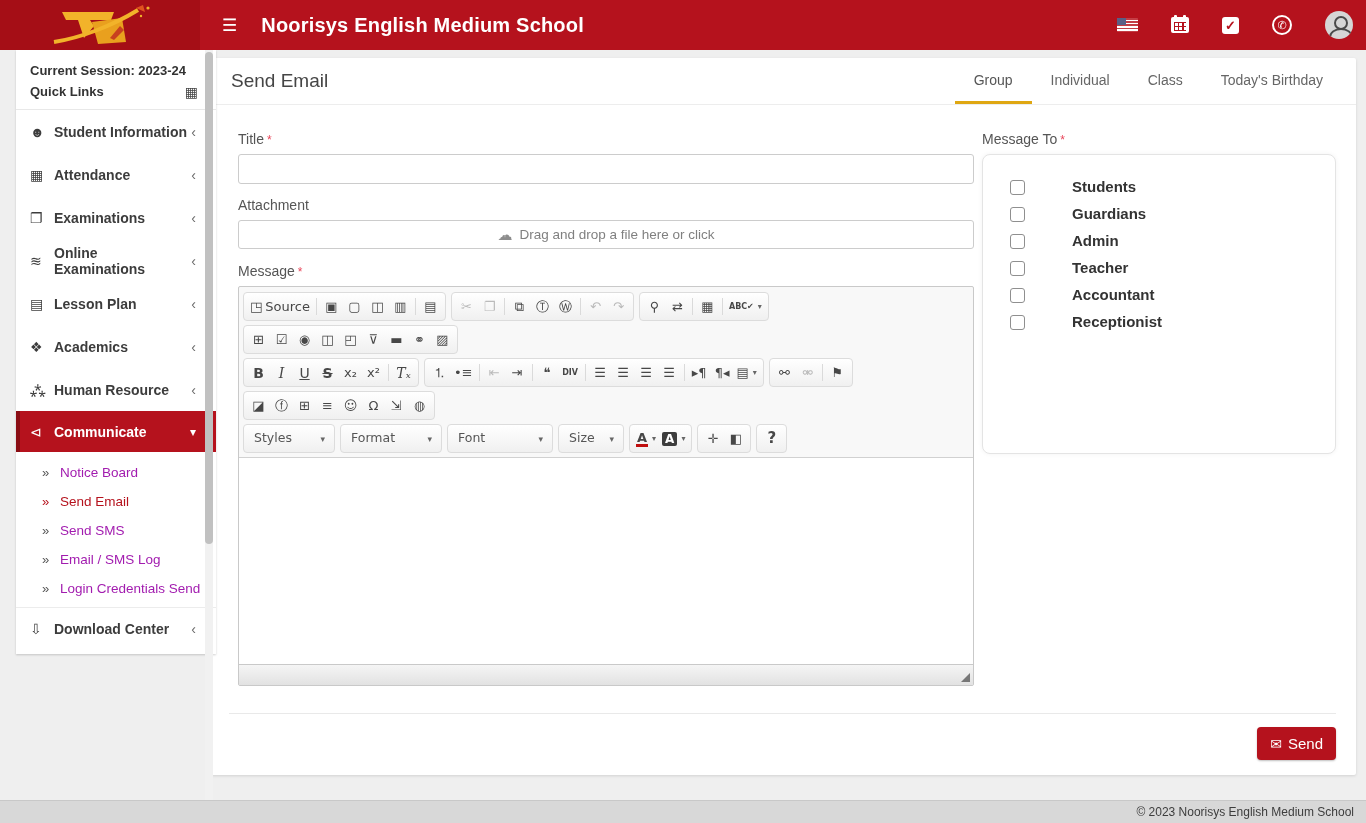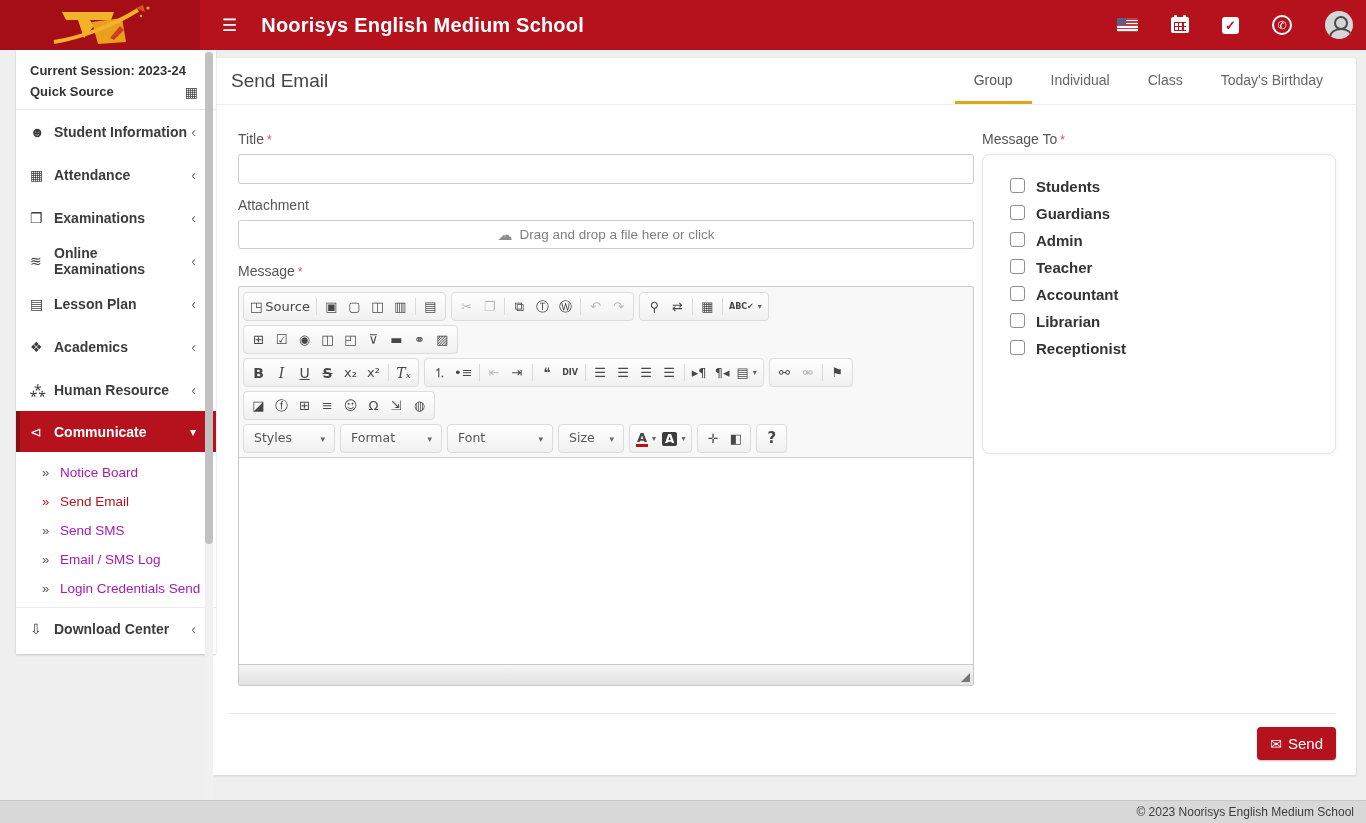--- a/index.html
+++ b/index.html
@@ -94,21 +94,21 @@
   .st-s .tb-label { text-decoration:line-through; font-weight:bold; font-size:14px;}
   .st-tc .tb-label { border-bottom:3px solid #c00f0f; font-weight:bold; font-size:13px; padding:0 1px;}
   .st-bg .tb-label { background:#3d3d3d; color:#fff; font-weight:bold; padding:1px 3px; border-radius:2px; font-size:12px;}
   .st-q .tb-label { font-weight:bold; font-size:15px;}
   .editor-area { background:#fff; height:206px; cursor:text;}
   .editor-bottom { height:21px; background:linear-gradient(#f5f5f5,#e2e2e2); border-top:1px solid #c9c9c9; position:relative;}
   .resizer { position:absolute; right:3px; bottom:3px; width:0; height:0; border-left:9px solid transparent; border-bottom:9px solid #777; cursor:se-resize;}
 
   
   .recip-panel { border:1px solid #e4e4e4; border-radius:8px; background:#fff; box-shadow:0 0 5px rgba(0,0,0,.05); min-height:300px; padding:23px 0 18px 27px; margin-top:1px;}
-  .cb-row { display:flex; align-items:flex-start; margin-bottom:10px; cursor:pointer;}
+  .cb-row { display:flex; align-items:flex-end; margin-bottom:10px; cursor:pointer;gap:36px;}
   .cb { width:15px; height:15px; border:1px solid #8f8f8f; border-radius:3px; background:#fff; flex:none;}
   .cb-label { font-size:15px; font-weight:bold; color:#333; margin-left:11px;}
 
   
   .card-divider { border-top:1px solid #e9e9e9; margin:27px 20px 0 19px;}
   .send-row { display:flex; justify-content:flex-end; padding:13px 20px 0;}
   .send-btn { background:#b5121d; color:#fff; border:none; border-radius:4px; height:33px; padding:0 13px; font-size:15px; display:flex; align-items:center; gap:6px; cursor:pointer; font-family:inherit; box-shadow:0 1px 2px rgba(0,0,0,.25);}
   .send-btn .env { font-size:14px;}
 
   
@@ -139,21 +139,21 @@
     <span class="wa">✆</span>
     <span class="avatar"></span>
   </div>
 </div>
 
 <div class="sidebar">
   <div class="side-panel">
     <div class="session-block">
       <div class="session-line">Current Session: 2023-24</div>
       <div class="quick-row">
-        <span class="quick-label">Quick Source</span>
+        <span class="quick-label">Quick Links</span>
         <span class="grid-icon">▦</span>
       </div>
     </div>
 
     <div>
 
     <div class="nav-item">
           <span class="nav-icon">☻</span>
           <span class="nav-label">Student Information</span>
           <span class="nav-chev"></span>
@@ -698,24 +698,20 @@
             <label class="cb-row">
               <span class="cb"></span>
               <span class="cb-label">Teacher</span>
             </label>
             <label class="cb-row">
               <span class="cb"></span>
               <span class="cb-label">Accountant</span>
             </label>
             <label class="cb-row">
               <span class="cb"></span>
-              <span class="cb-label">Librarian</span>
-            </label>
-            <label class="cb-row">
-              <span class="cb"></span>
               <span class="cb-label">Receptionist</span>
             </label>
           </div>
       </div>
     </div>
 
     <div class="card-divider"></div>
     <div class="send-row">
       <button class="send-btn">
         <span class="env">✉</span>

